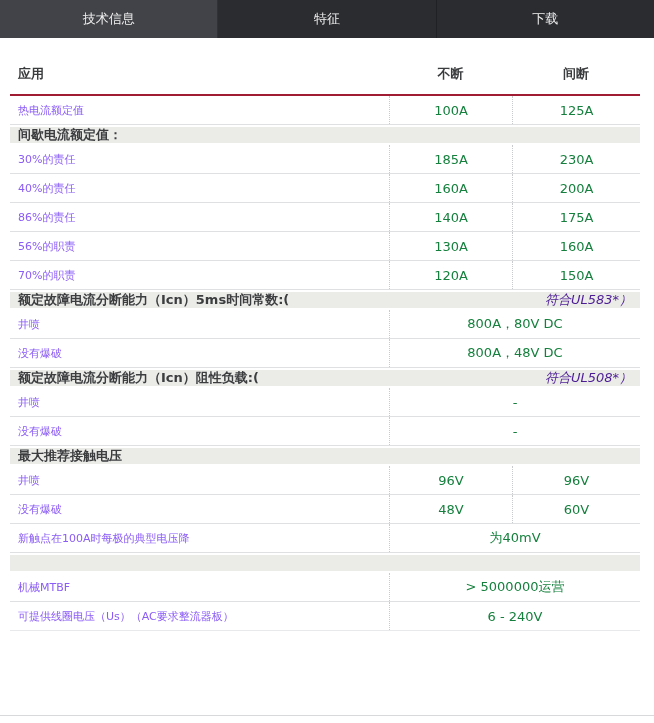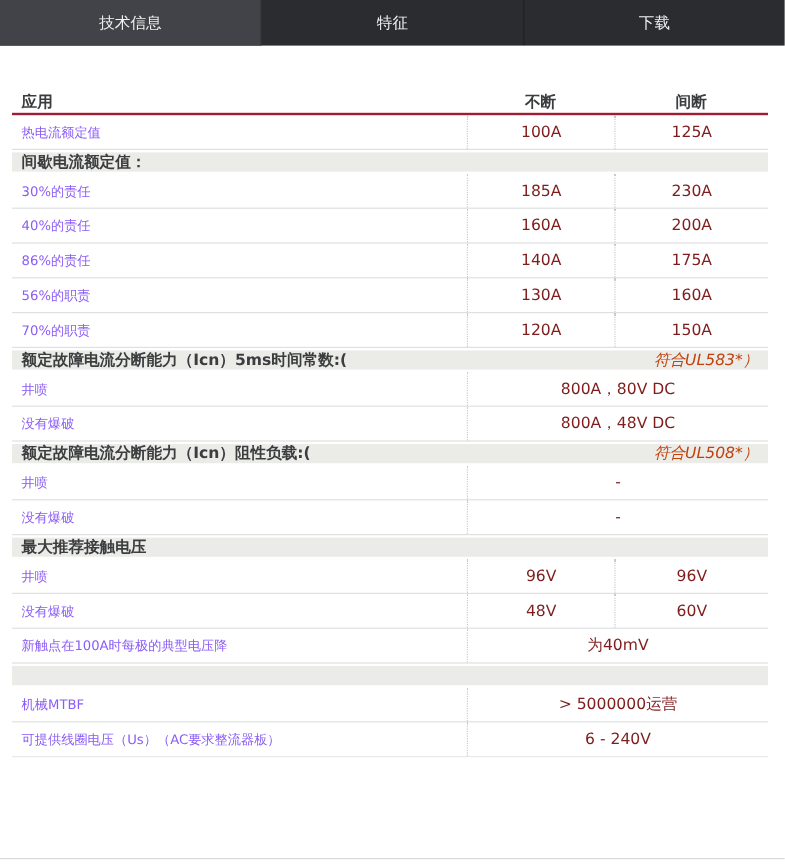--- a/index.html
+++ b/index.html
@@ -22,49 +22,50 @@
   .tab.active{background:var(--tab-active-bg,#424348);}
   
   .table-wrap{margin:0 14px 0 10px;width:630px;}
   .thead{
     display:grid;grid-template-columns:379px 123px 128px;
     height:56px;border-bottom:2px solid var(--accent,#a01c33);
     align-items:end;
   }
   .thead .th{
     font-size:13px;font-weight:bold;color:#3a3c3e;
+    padding-bottom:11px;
   }
   .thead .th.first{padding-left:8px;text-align:left;}
   .thead .th.num{text-align:center;}
   .row{
     display:grid;grid-template-columns:379px 123px 128px;
     height:29px;box-sizing:border-box;align-items:center;
     border-bottom:1px solid #dfe0e2;
   }
   .row.span{grid-template-columns:379px 251px;}
   .row:last-child{border-bottom:1px solid #e8e9ea;}
   .cell-label{
     font-size:11px;color:#8b5cf6;padding-left:8px;
     white-space:nowrap;overflow:hidden;
   }
   .cell-val{
-    font-size:13px;color:#7f1d1d;text-align:center;
+    font-size:13px;color:#15803d;text-align:center;
     border-left:1px dotted #c7cbcd;height:100%;
     display:flex;align-items:center;justify-content:center;
   }
   .section{
     height:16px;margin:2px 0;background:var(--section-bg,#ebebe8);
     display:flex;align-items:center;justify-content:space-between;
     padding:0 8px;box-sizing:border-box;
   }
   .section .sec-label{
     font-size:13px;font-weight:bold;color:#3b3d3f;white-space:nowrap;
   }
   .section .sec-note{
-    font-size:13px;font-style:italic;color:#c2410c;white-space:nowrap;
+    font-size:13px;font-style:italic;color:#4c1d95;white-space:nowrap;
   }
   .bottom-line{
     position:absolute;left:0;top:715px;width:654px;height:1px;
     background:#d8d9db;
   }
 </style>
 </head>
 <body>
 
 <div class="tabbar">

